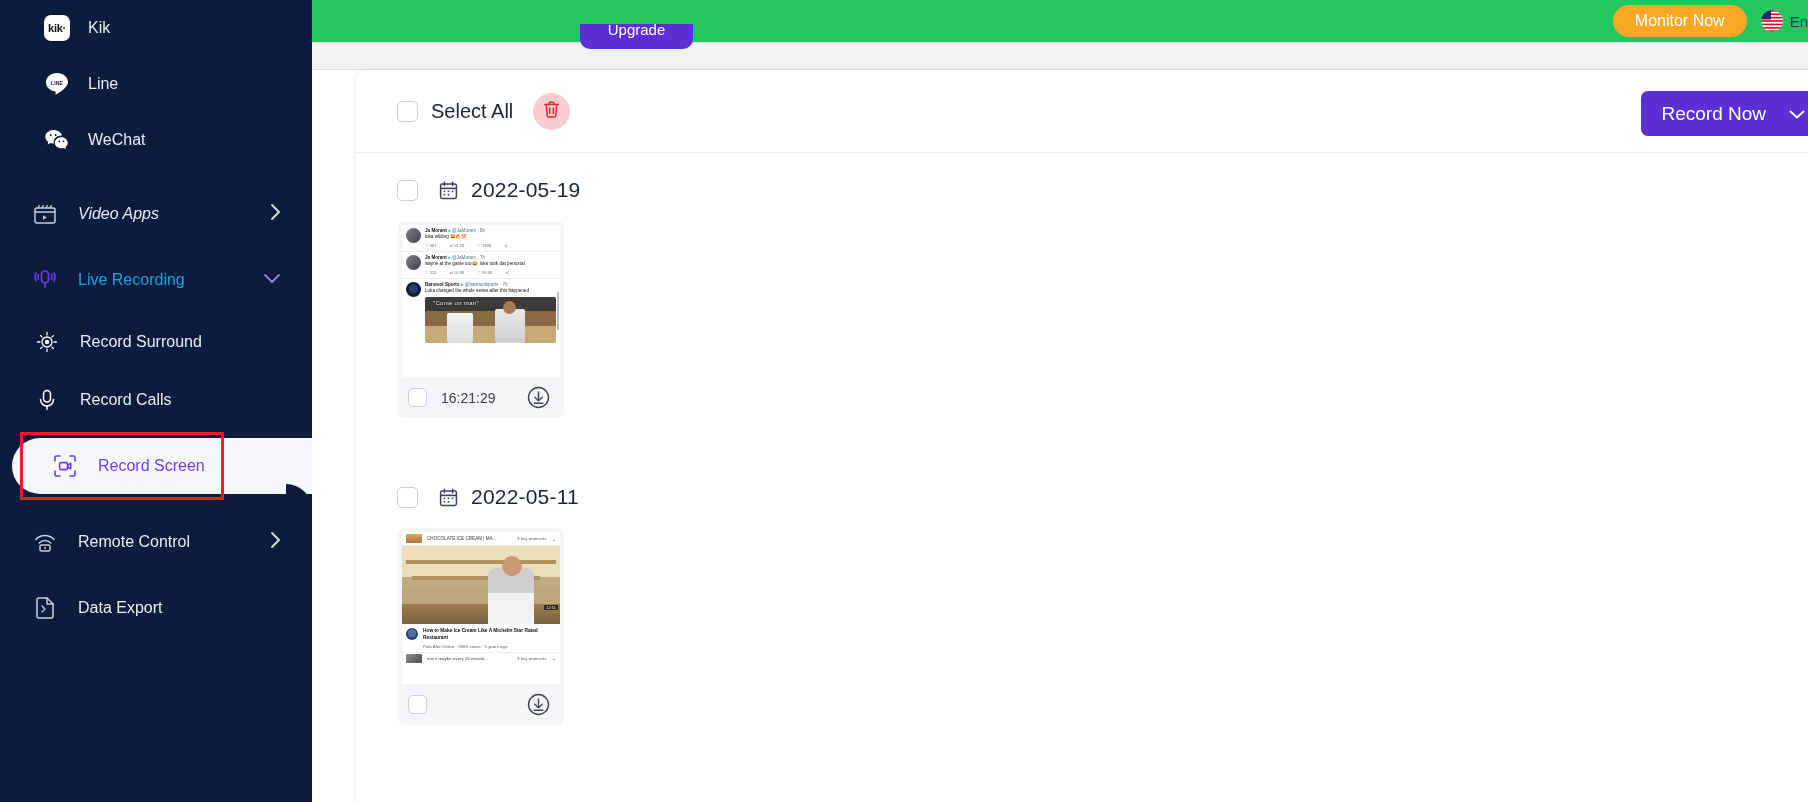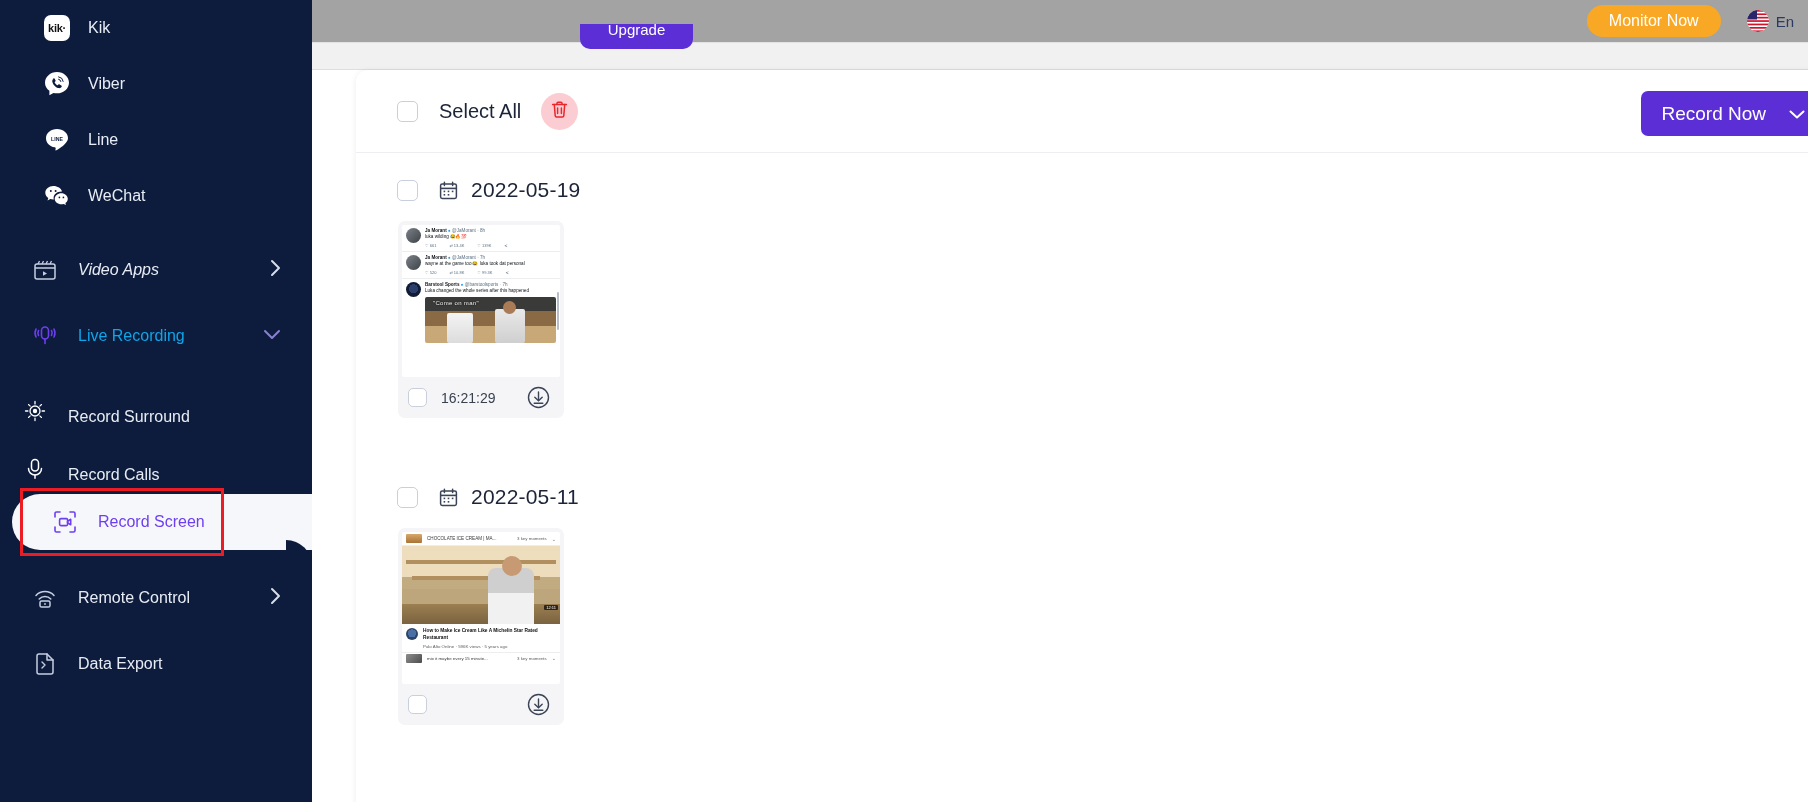--- a/index.html
+++ b/index.html
@@ -49,21 +49,21 @@
   
   .group-item { padding-left: 30px; }
   .group-item .chev {
     position: absolute; right: 30px; top: 50%;
     transform: translateY(-50%);
     color: #d6dcea;
   }
   .group-item.active .lbl { color: #0ea5e9; }
 
   
-  .sub-item { padding-left: 20px; align-items: flex-end; }
+  .sub-item { padding-left: 32px; }
 
   
   .pill-wrap {
     position: relative;
     height: 60px;
   }
   .pill {
     position: absolute;
     left: 12px; top: 2px;
     width: 330px; height: 56px;
@@ -91,24 +91,23 @@
 
   
   .main {
     position: absolute; left: 312px; top: 0;
     width: 1496px; height: 802px;
     background: #ffffff;
   }
   .topbar {
     position: absolute; left: 0; top: 0;
     width: 1496px; height: 42px;
-    background: #a3a3a3;
+    background: #22c55e;
     display: flex; align-items: center; justify-content: flex-end;
-    padding-right: 14px;
-    gap: 26px;
+    gap: 14px;
   }
   .monitor-btn {
     background: #f9a825;
     color: #fff;
     border: none;
     border-radius: 22px;
     height: 32px;
     padding: 0 22px;
     font-size: 16px;
     font-family: "Liberation Sans", sans-serif;
@@ -164,21 +163,21 @@
   }
   .cb {
     width: 21px; height: 21px;
     border: 1.6px solid #c9cfdb;
     border-radius: 5px;
     background: #fff;
     flex: 0 0 21px;
     cursor: pointer;
   }
   .select-all-lbl {
-    margin-left: 21px;
+    margin-left: 13px;
     font-size: 20px;
     color: #1c2438;
     white-space: nowrap;
   }
   .trash-btn {
     margin-left: 20px;
     width: 37px; height: 37px;
     border-radius: 50%;
     background: #fbcdd2;
     display: flex; align-items: center; justify-content: center;
@@ -372,31 +371,20 @@
 
   <nav class="sidebar">
 
     <div class="nav-item app-item" style="top:0">
       <span class="ico">
         <span class="app-badge" style="font-size:11px;letter-spacing:-.3px;">kik·</span>
       </span>
       <span class="lbl">Kik</span>
     </div>
 
-    <div class="nav-item app-item">
-      <span class="ico">
-        <svg width="26" height="26" viewBox="0 0 26 26">
-          <path d="M13 1C6.4 1 1 5.8 1 11.7c0 3.3 1.7 6.2 4.4 8.1v4.4l4.1-2.3c1.1.3 2.3.4 3.5.4 6.6 0 12-4.8 12-10.6S19.6 1 13 1z" fill="#fff"></path>
-          <path d="M9.2 7.1c.5-.2 1 0 1.3.5l1 1.7c.2.4.1.9-.2 1.2l-.5.5c-.2.2-.2.4-.1.6.5 1.1 1.5 2.1 2.6 2.6.2.1.5.1.6-.1l.5-.5c.3-.3.8-.4 1.2-.2l1.7 1c.5.3.6.9.4 1.3-.5 1-1.6 1.6-2.7 1.4-3.2-.5-6.2-3.5-6.7-6.7-.2-1.1.4-2.2 1.4-2.7z" fill="#0d1c3d"></path>
-          <path d="M14.6 5.8a5.3 5.3 0 0 1 4.6 4.6" stroke="#0d1c3d" stroke-width="1" fill="none" stroke-linecap="round"></path>
-          <path d="M14.6 8.2a3 3 0 0 1 2.3 2.3" stroke="#0d1c3d" stroke-width="1" fill="none" stroke-linecap="round"></path>
-        </svg>
-      </span>
-      <span class="lbl">Viber</span>
-    </div>
 
     <div class="nav-item app-item">
       <span class="ico">
         <svg width="26" height="26" viewBox="0 0 26 26">
           <path d="M13 2C6.9 2 2 6.1 2 11.2c0 4.5 3.7 8.3 8.7 9.1.3.1.8.2.9.5.1.3.1.7 0 1l-.1.9c0 .3-.2 1 .9.6 1.1-.5 6-3.5 8.2-6C22.1 15.5 24 13.6 24 11.2 24 6.1 19.1 2 13 2z" fill="#fff"></path>
           <text x="13" y="13.5" font-size="5.2" font-weight="bold" fill="#0d1c3d" text-anchor="middle" font-family="Liberation Sans, sans-serif">LINE</text>
         </svg>
       </span>
       <span class="lbl">Line</span>
     </div>

